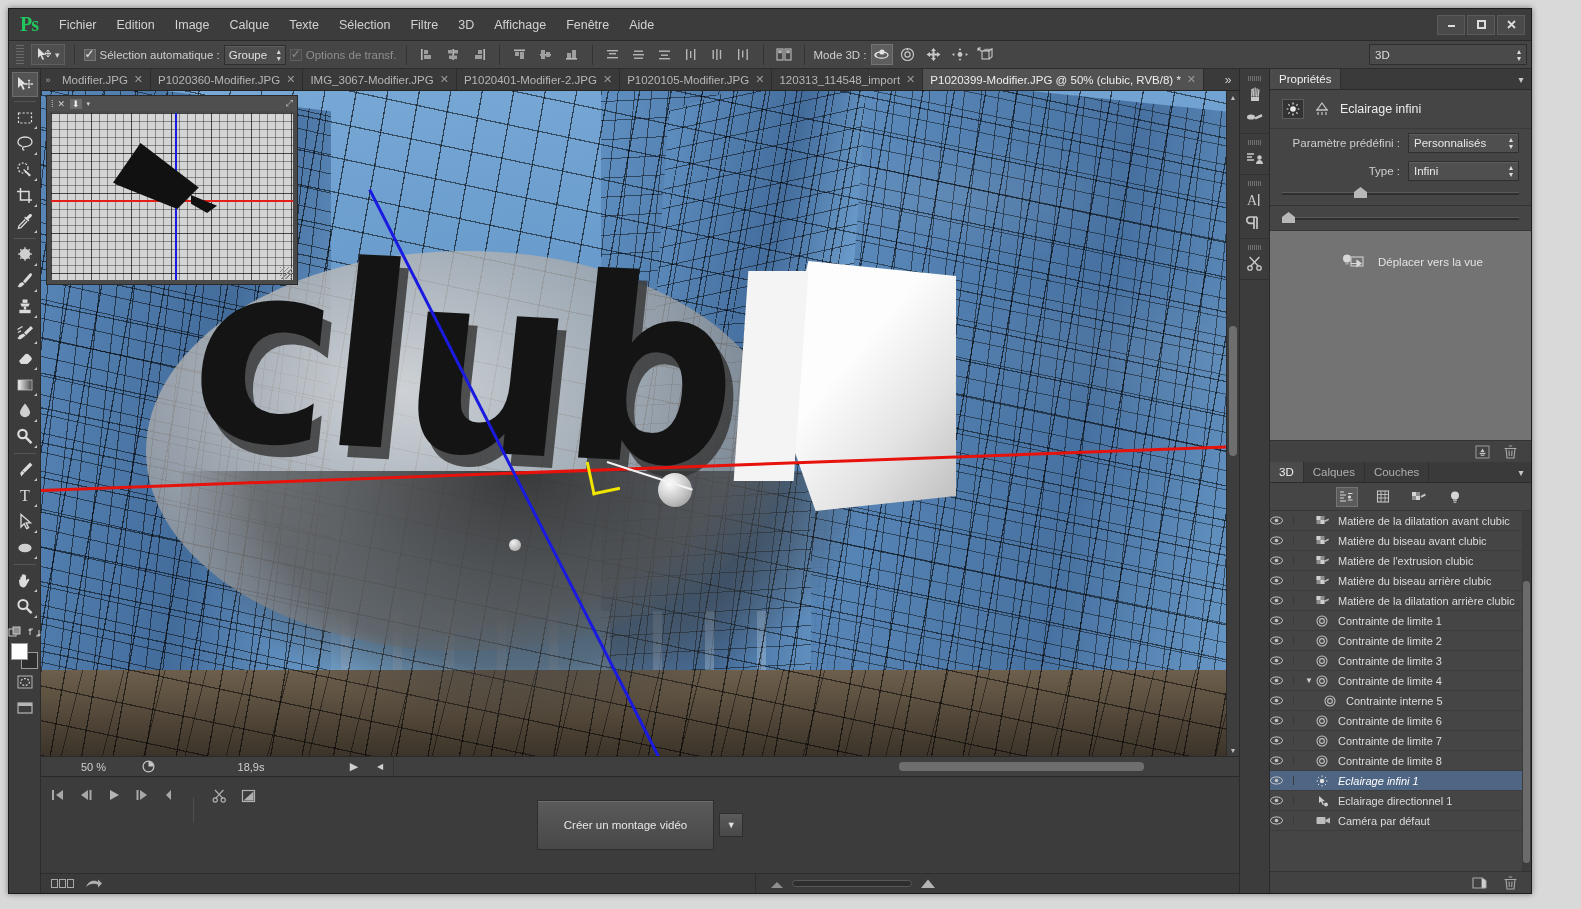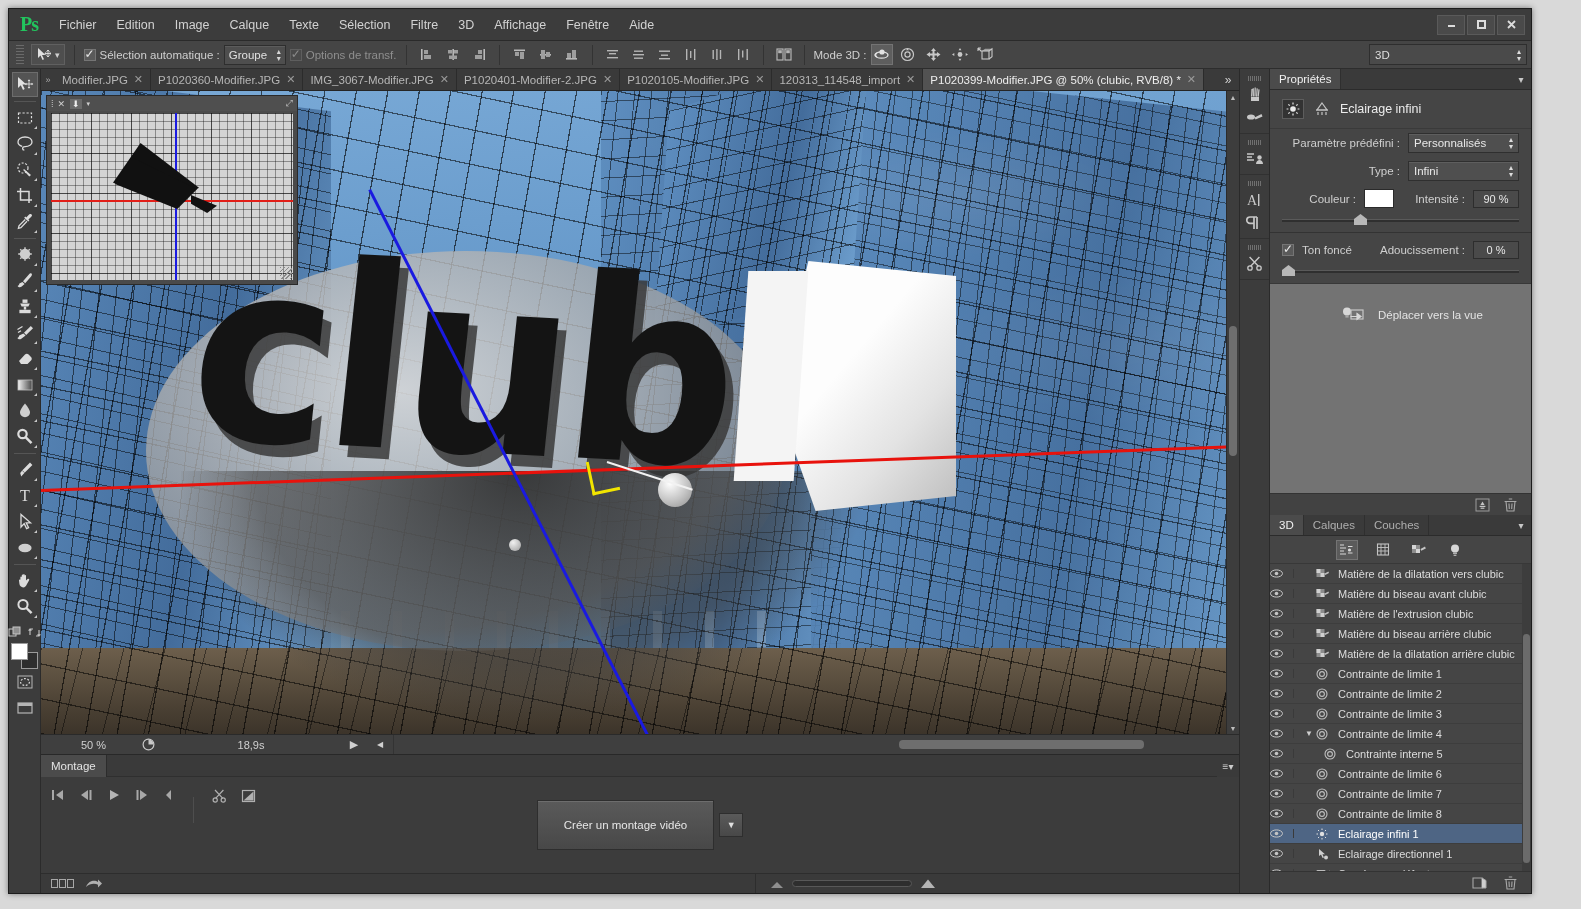--- a/index.html
+++ b/index.html
@@ -316,21 +316,21 @@
 
   .panel3d { flex: 1; display: flex; flex-direction: column; min-height: 0; background: #454545; }
   .p3d-filters { height: 28px; display: flex; align-items: center; justify-content: center;
     gap: 14px; border-bottom: 1px solid #383838; background: #454545; }
   .p3d-filt { width: 22px; height: 20px; display: flex; align-items: center;
     justify-content: center; color: #c9c9c9; font-size: 12px; cursor: default; }
   .p3d-filt.on { background: #5b5b5b; border: 1px solid #747474; }
   .p3d-list { flex: 1; overflow: hidden; position: relative; }
   .lrow { height: 20px; display: flex; align-items: center; font-size: 11px;
     color: #dcdcdc; border-bottom: 1px solid #3d3d3d; cursor: default; }
-  .lrow.sel { background: #4e6584; color: #fff; }
+  .lrow.sel { background: #4e6584; color: #fff; font-style: italic; }
   .lrow .eye { width: 24px; text-align: center; color: #c4c4c4; font-size: 10px;
     border-right: 1px solid #3a3a3a; flex: none; }
   .lrow .disc { width: 18px; text-align: center; flex: none; color: #c0c0c0; font-size: 11px; }
   .lrow .tri { width: 14px; text-align: center; flex: none; color: #cfcfcf; font-size: 8px; }
   .lrow .lbl { padding-left: 4px; white-space: nowrap; overflow: hidden; }
   .p3d-scroll { position: absolute; right: 0; top: 0; bottom: 0; width: 9px; background: #3d3d3d; }
   .p3d-scroll .th { position: absolute; left: 1px; right: 1px; top: 70px; bottom: 8px;
     background: #6b6b6b; border-radius: 4px; }
   .p3d-foot { height: 22px; background: #424242; border-top: 1px solid #333;
     display: flex; align-items: center; justify-content: flex-end; gap: 16px; padding-right: 14px; }
@@ -824,25 +824,20 @@
         </span>
         <span class="status-time">18,9s</span>
         <span class="status-ico">▶</span>
         <span class="status-ico" style="font-size:8px;">◀</span>
         <div class="status-hscroll">
           <div class="hthumb"></div>
         </div>
       </div>
 
       <div class="timeline">
-        <div class="tl-tabs">
-          <div class="tl-tab">Montage</div>
-          <div class="tl-fill"></div>
-          <div class="tl-menu">≡▾</div>
-        </div>
         <div class="tl-body">
           <div class="tl-controls">
             <span class="tl-btn">
               <svg width="14" height="12" viewBox="0 0 14 12">
                   <rect x="1" y="1" width="2" height="10" fill="#a8a8a8"></rect>
                   <path d="M12 1 L12 11 L5 6 Z" fill="#a8a8a8"></path>
                 </svg>
             </span>
             <span class="tl-btn">
               <svg width="14" height="12" viewBox="0 0 14 12">
@@ -1005,40 +1000,28 @@
         </div>
 
         <div class="prow">
           <span class="plabel" style="width:118px;">Type :</span>
           <div class="pcombo">
             <span>Infini</span>
             <span class="ar">▴<br>▾</span>
           </div>
         </div>
 
-        <div class="prow">
-          <span class="plabel" style="width:74px;">Couleur :</span>
-          <div class="colorswatch"></div>
-          <span class="plabel" style="flex:1;">Intensité :</span>
-          <div class="numfield">90 %</div>
-        </div>
 
         <div class="slider">
           <div class="trk"></div>
           <div class="knob" style="left:72px;"></div>
         </div>
 
         <div class="props-sep"></div>
 
-        <div class="prow">
-          <div class="chk on"></div>
-          <span class="plabel">Ton foncé</span>
-          <span class="plabel" style="flex:1;">Adoucissement :</span>
-          <div class="numfield">0 %</div>
-        </div>
 
         <div class="slider">
           <div class="trk"></div>
           <div class="knob" style="left:0px;"></div>
         </div>
 
         <div class="props-body">
           <div class="movetoview">
             <span>
               <svg width="26" height="17" viewBox="0 0 26 17">
@@ -1121,21 +1104,21 @@
                 </span>
                 <span class="tri" style="margin-left: 8px;"></span>
                 <span class="disc">
                   <svg width="13" height="12" viewBox="0 0 13 12">
                     <rect x="0.5" y="1" width="8" height="8" fill="#8d8d8d"></rect>
                     <rect x="0.5" y="1" width="4" height="4" fill="#d0d0d0"></rect>
                     <rect x="4.5" y="5" width="4" height="4" fill="#d0d0d0"></rect>
                     <path d="M8.6 5.4 L12.4 3.4 L13 4.9 L9.2 7 Z" fill="#bdbdbd"></path>
                   </svg>
                 </span>
-                <span class="lbl">Matière de la dilatation vers clubic</span>
+                <span class="lbl">Matière de la dilatation avant clubic</span>
               </div>
               <div class="lrow">
                 <span class="eye">
                   <svg width="13" height="9" viewBox="0 0 13 9">
                     <ellipse cx="6.5" cy="4.5" rx="6" ry="3.6" fill="none" stroke="#c4c4c4" stroke-width="1"></ellipse>
                     <circle cx="6.5" cy="4.5" r="1.8" fill="#c4c4c4"></circle>
                   </svg>
                 </span>
                 <span class="tri" style="margin-left: 8px;"></span>
                 <span class="disc">

